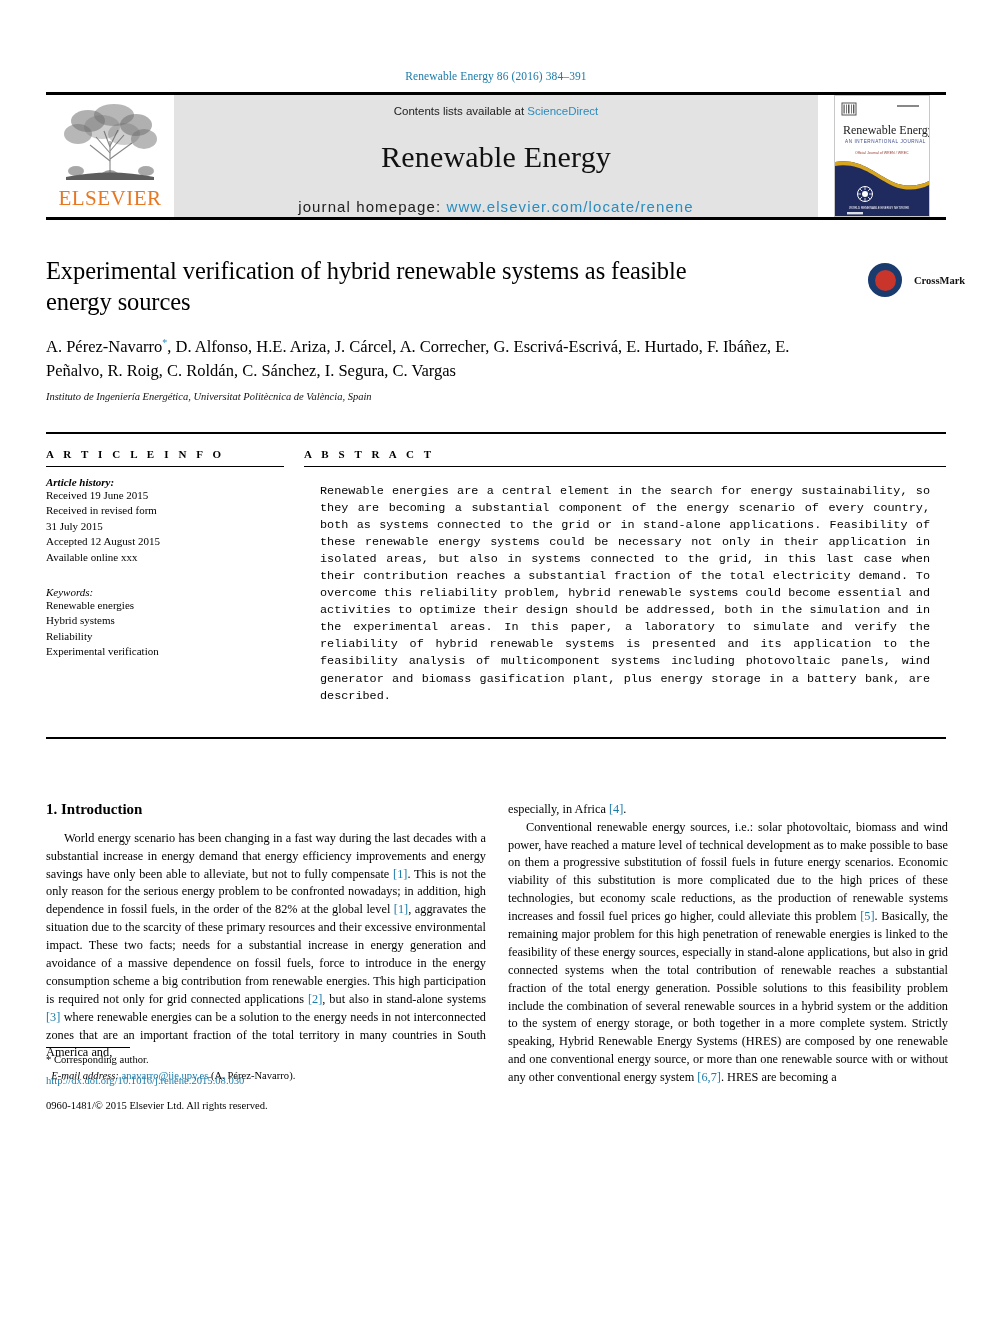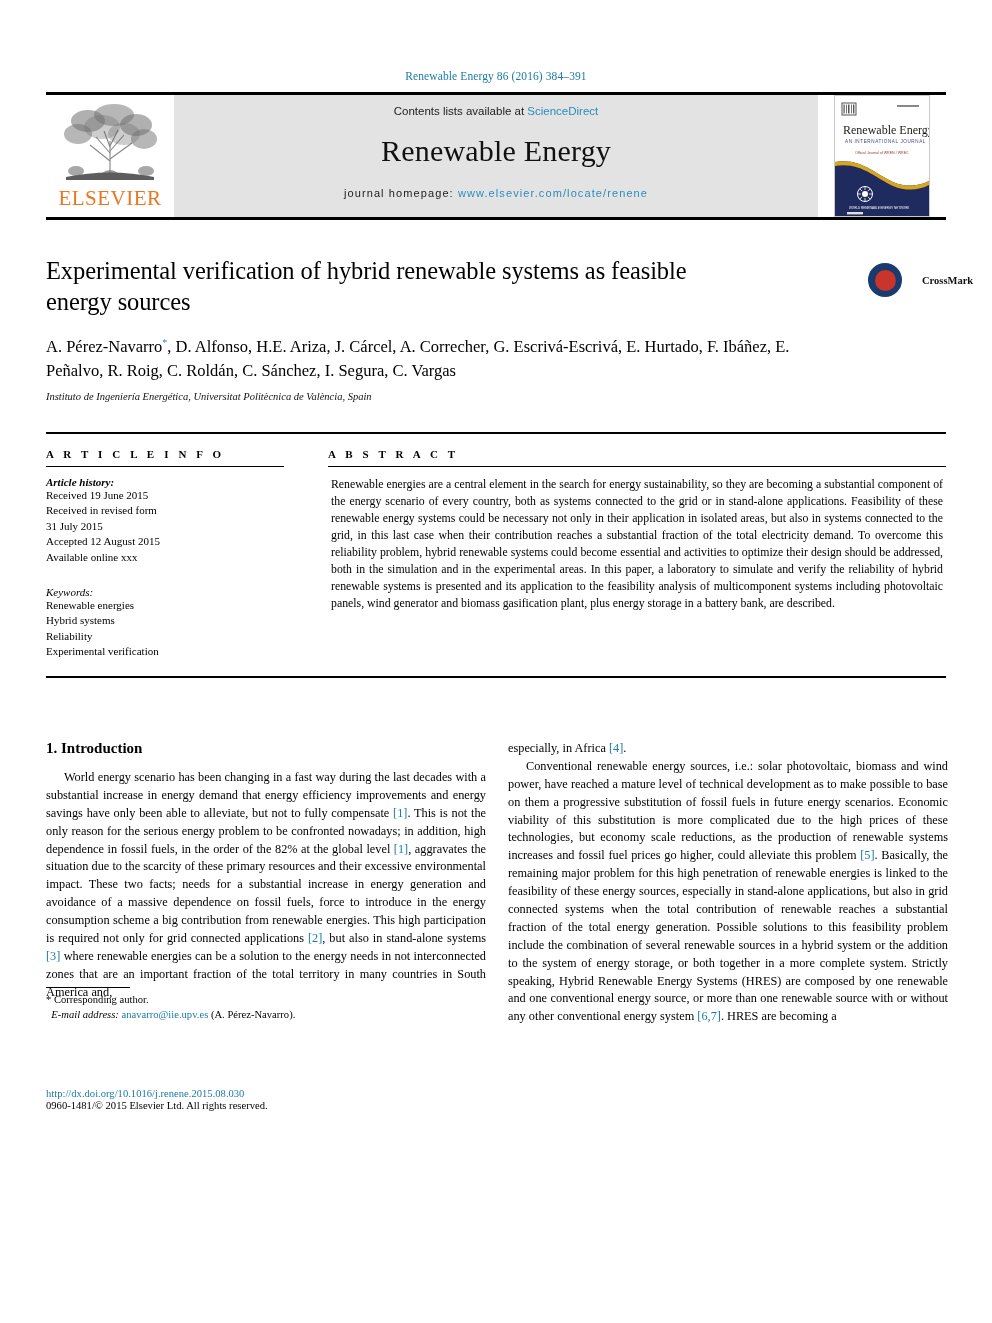--- a/index.html
+++ b/index.html
@@ -46,43 +46,43 @@
     color: #E87722;
     font-size: 21px;
     letter-spacing: .5px;
     line-height: 1;
     margin-top: 1px;
   }
   .mast-center {
     flex: 1 1 auto;
     background: #e3e3e3;
     display: flex; flex-direction: column;
-    align-items: center; justify-content: flex-start;
+    align-items: center; justify-content: space-between;
     padding: 6px 0 0 0;
   }
   .contents-line {
     font-family: "Liberation Sans", sans-serif;
     font-size: 11.5px;
     color: #222;
     margin-top: 4px;
   }
   .contents-line .sd { color: #2b8cbe; }
   .journal-name {
     font-family: "Liberation Serif", serif;
     font-size: 30px;
     color: #111;
     margin: 17px 0 19px 0;
     letter-spacing: .2px;
   }
   .homepage-line {
     font-family: "Liberation Sans", sans-serif;
-    font-size: 11px;
+    font-size: 15px;
     color: #222;
     letter-spacing: 1.1px;
-    margin-bottom: 12px;
+    margin-bottom: 2px;
   }
   .homepage-line .url { color: #2b8cbe; }
   .mast-cover {
     width: 128px; flex: 0 0 128px;
     display: flex; align-items: center; justify-content: center;
   }
   .cover-thumb {
     width: 96px; height: 122px;
     border: 1px solid #c9c9c9;
     background: #fff;
@@ -128,53 +128,54 @@
   }
   .cm-inner {
     width: 21px; height: 21px; border-radius: 50%;
     background: #c9342b;
     display: block;
   }
   .cm-text {
     font-family: "Liberation Serif", serif;
     font-size: 10.5px;
     font-weight: bold;
-    margin-left: 20px;
+    margin-left: 12px;
     color: #111;
   }
 
   
   .infoblock {
     margin: 30px 46px 0 46px;
     border-top: 2.5px solid #000;
     border-bottom: 2.5px solid #000;
     padding: 14px 0 16px 0;
     display: flex;
-    gap: 44px;
+    gap: 20px;
   }
   .col-info { width: 238px; flex: 0 0 238px; }
   .col-abstract { flex: 1 1 auto; }
   .sec-head {
     font-family: "Liberation Serif", serif;
     font-size: 11px;
     font-weight: bold;
     letter-spacing: 3.6px;
     margin: 0 0 6px 0;
   }
   .rule { border-top: 1.6px solid #000; margin: 5px 0 9px 0; }
   .hist-label { font-style: italic; font-size: 11px; font-weight: bold; }
   .hist-line { font-size: 11px; line-height: 1.42; }
   .kw-block { margin-top: 20px; }
   .kw-label { font-style: italic; font-size: 11px; }
   .kw-item { font-size: 11px; line-height: 1.42; }
   .abstract-text {
     font-size: 11.8px;
     line-height: 1.45;
     text-align: justify;
-    margin: 3px;
+    margin: 16px;
+    font-family: Liberation Mono, monospace;
   }
   .copyright {
     font-size: 11.4px;
     text-align: right;
     margin-top: 13px;
   }
 
   
   .body-cols {
     margin: 62px 46px 0 46px;
@@ -211,21 +212,21 @@
   }
   .fn-line { font-size: 10.6px; line-height: 1.45; }
   .fn-line .em { font-style: italic; }
   .fn-mail { color: #1a7aa8; }
 
   .pagefoot {
     position: absolute;
     left: 46px; bottom: 62px; width: 440px;
   }
   .doi { font-size: 10.6px; color: #1a7aa8; }
-  .issn { font-size: 10.6px; color: #000; margin-top: 1px; }
+  .issn { font-size: 10.6px; color: #000; margin-top: 14px; }
 </style>
 </head>
 <body>
 
 <div class="page">
 
   <div class="runhead">Renewable Energy 86 (2016) 384–391</div>
 
   <div class="masthead">
 

